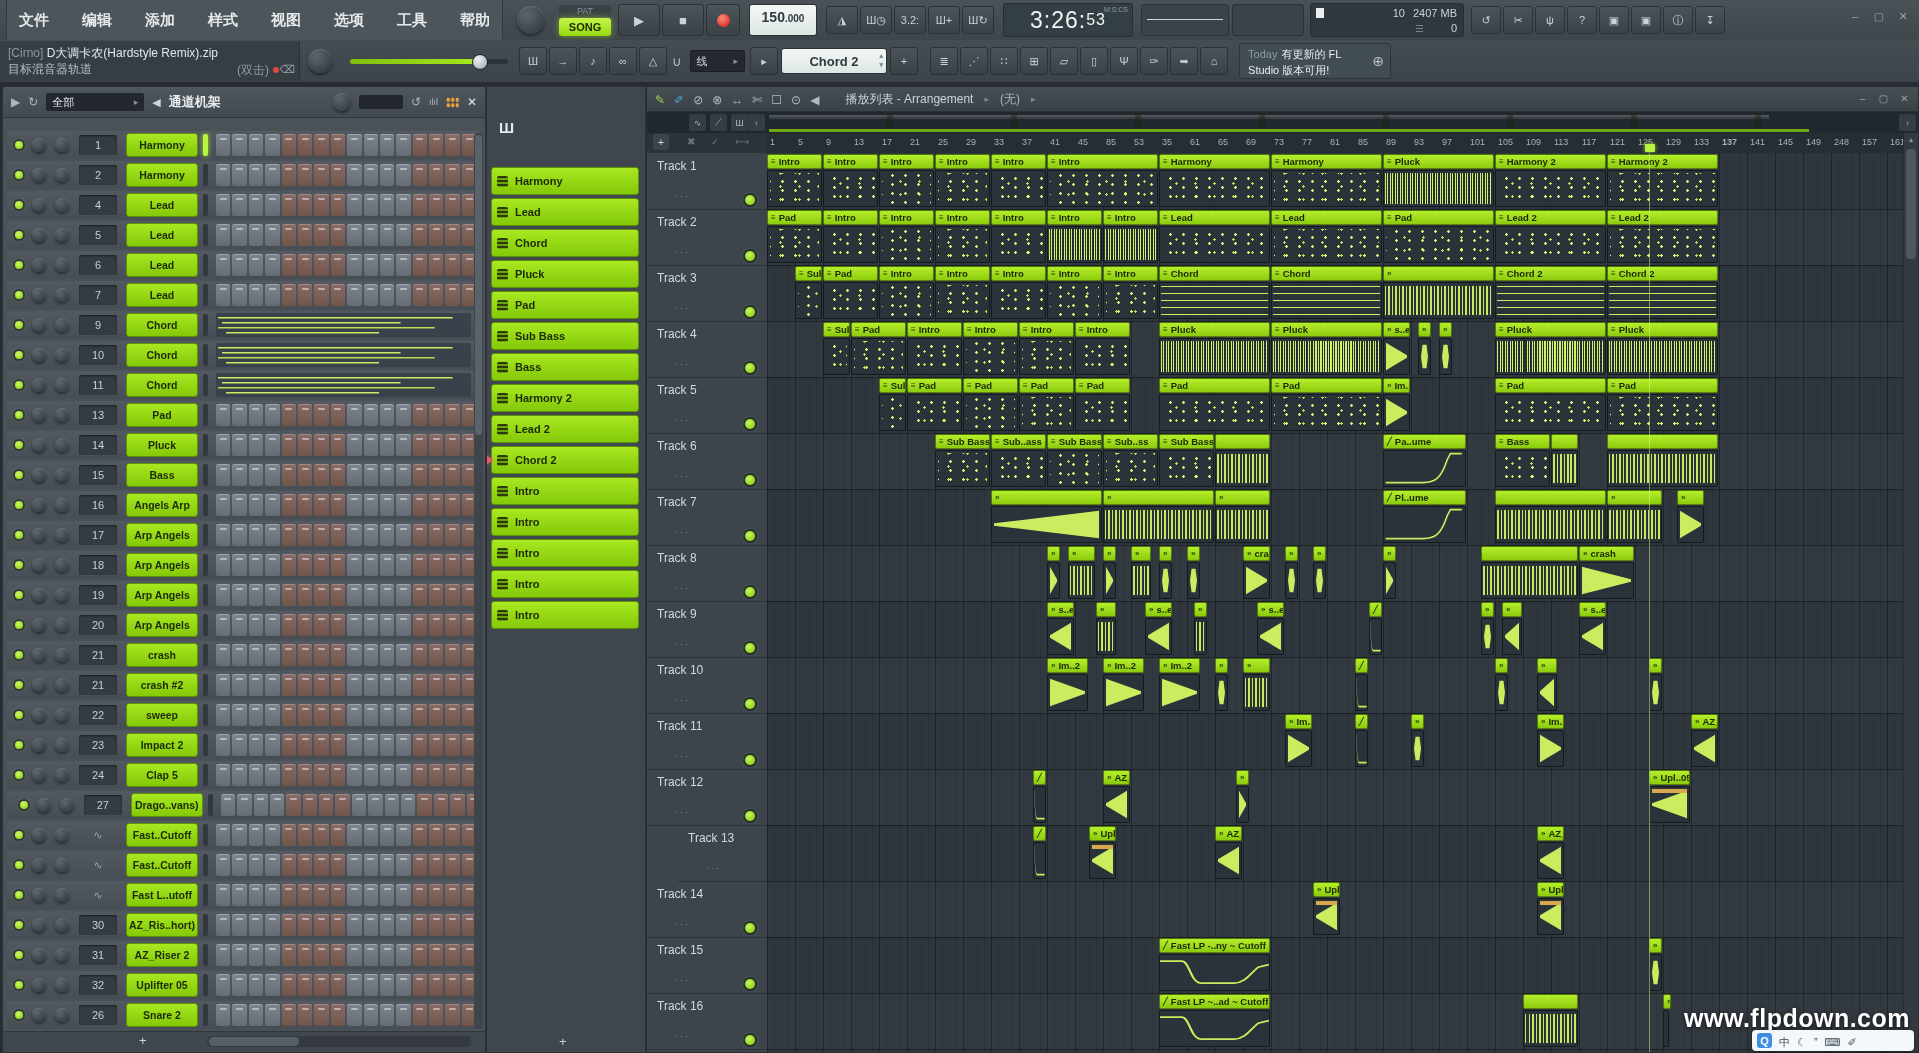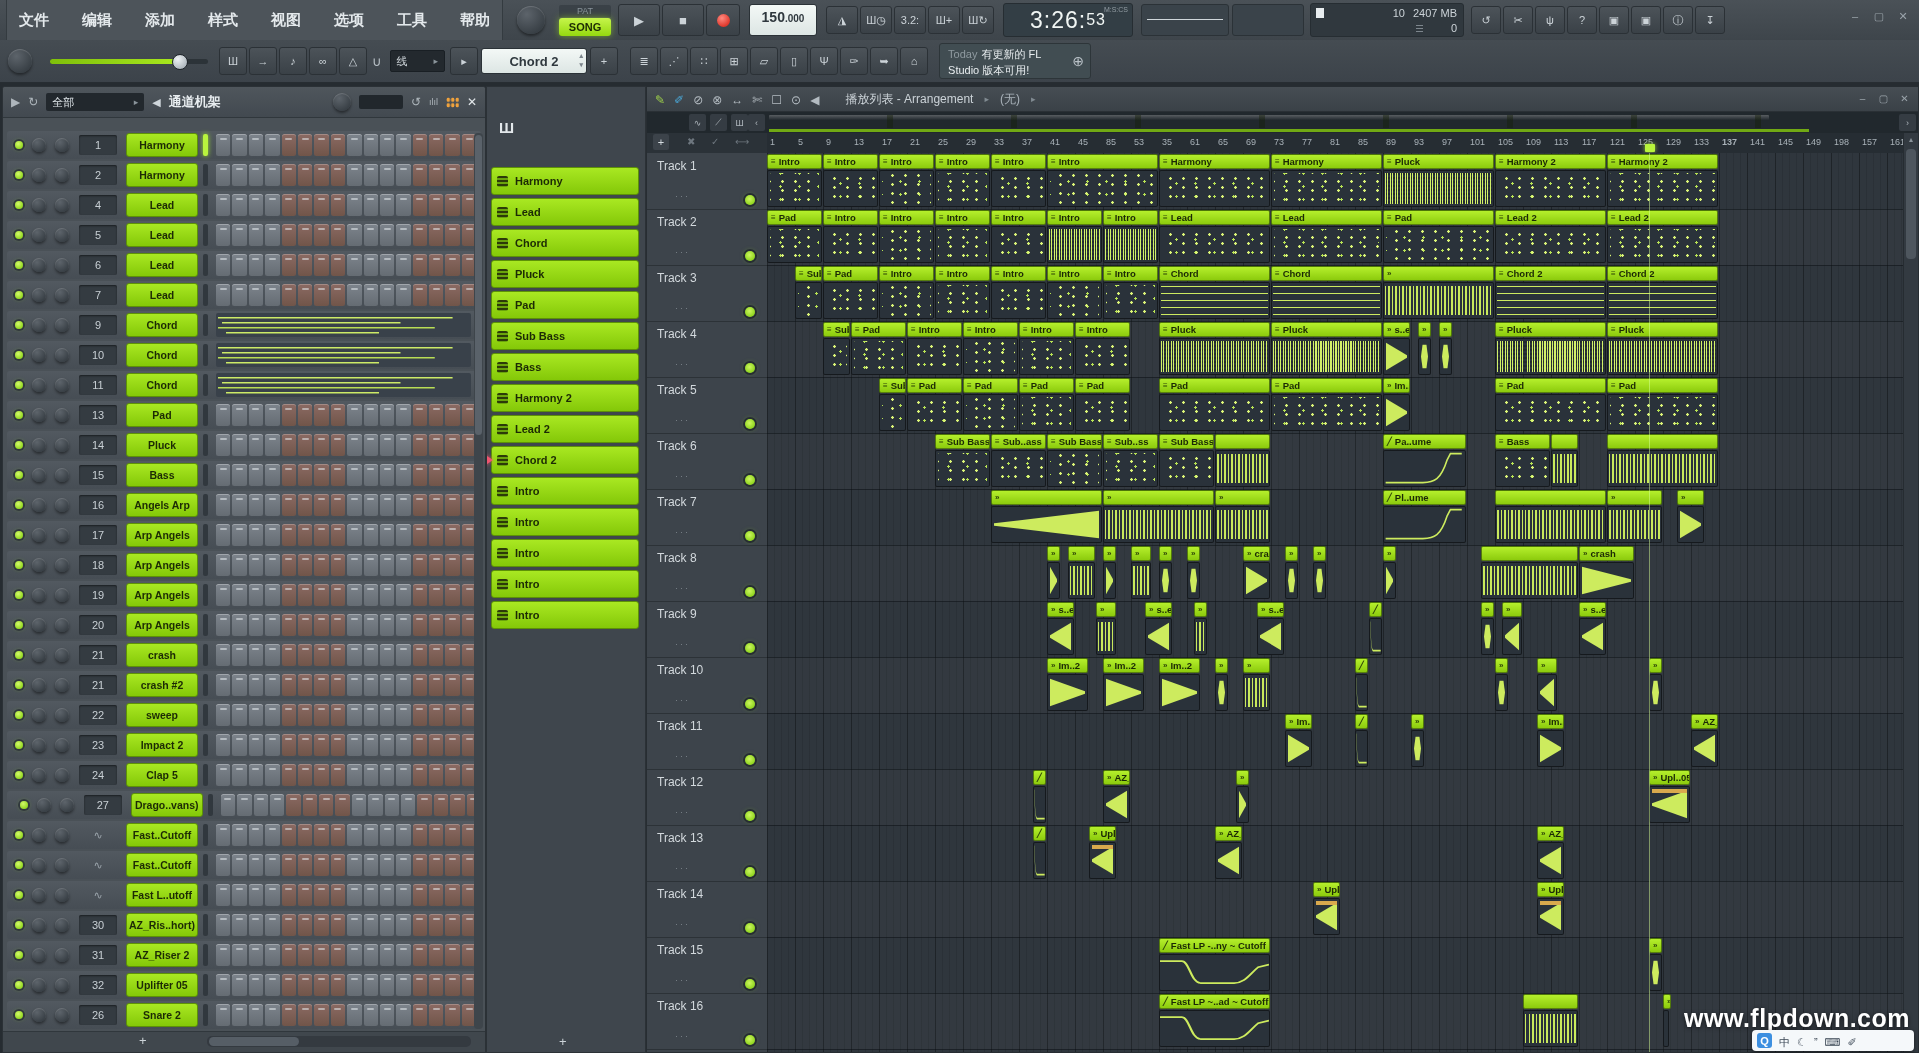--- a/index.html
+++ b/index.html
@@ -323,20 +323,27 @@
       </div>
     </div>
   <div id="winbtns">
     <div>–</div>
     <div>▢</div>
     <div>✕</div>
   </div>
 </div>
 
 <div id="tb2">
+  <div id="hint">
+    <div><span class="pre">[Cirno]</span> <span class="file">D大调卡农(Hardstyle Remix).zip</span></div>
+    <div class="l2">目标混音器轨道</div>
+    <div class="act">(双击)</div>
+    <div class="reddot"></div>
+    <div class="trash">⌫</div>
+  </div>
   <div class="knob k24"></div>
   <div id="mslider">
     <div class="fill"></div>
     <div class="handle"></div>
   </div>
   <div id="tb2-icons" style="display:flex">
       <div class="tbtn sm" style="min-width: 26px;">
         <span>Ш</span>
       </div>
       <div class="tbtn sm" style="min-width: 26px;">
@@ -1293,21 +1300,21 @@
       <div class="tlnum" style="left: 787px;">113</div>
       <div class="tlnum" style="left: 815px;">117</div>
       <div class="tlnum" style="left: 843px;">121</div>
       <div class="tlnum" style="left: 871px;">125</div>
       <div class="tlnum" style="left: 899px;">129</div>
       <div class="tlnum" style="left: 927px;">133</div>
       <div class="tlnum" style="left: 955px; font-weight: bold;">137</div>
       <div class="tlnum" style="left: 983px;">141</div>
       <div class="tlnum" style="left: 1011px;">145</div>
       <div class="tlnum" style="left: 1039px;">149</div>
-      <div class="tlnum" style="left: 1067px;">198</div>
+      <div class="tlnum" style="left: 1067px;">248</div>
       <div class="tlnum" style="left: 1095px;">157</div>
       <div class="tlnum" style="left: 1123px;">161</div>
       <div id="tl-marker" style="left: 878px;"></div>
     </div>
   <div id="pl-headers">
       <div class="trh" style="top: 0px;">
         <div class="nm">Track 1</div>
         <div class="dots">···</div>
         <div class="led2"></div>
       </div>
@@ -1359,21 +1366,21 @@
       <div class="trh" style="top: 560px;">
         <div class="nm">Track 11</div>
         <div class="dots">···</div>
         <div class="led2"></div>
       </div>
       <div class="trh" style="top: 616px;">
         <div class="nm">Track 12</div>
         <div class="dots">···</div>
         <div class="led2"></div>
       </div>
-      <div class="trh" style="top: 672px;">
+      <div class="trh" style="top: 672px; margin-left: 31px;">
         <div class="nm">Track 13</div>
         <div class="dots">···</div>
         <div class="led2"></div>
       </div>
       <div class="trh" style="top: 728px;">
         <div class="nm">Track 14</div>
         <div class="dots">···</div>
         <div class="led2"></div>
       </div>
       <div class="trh" style="top: 784px;">

